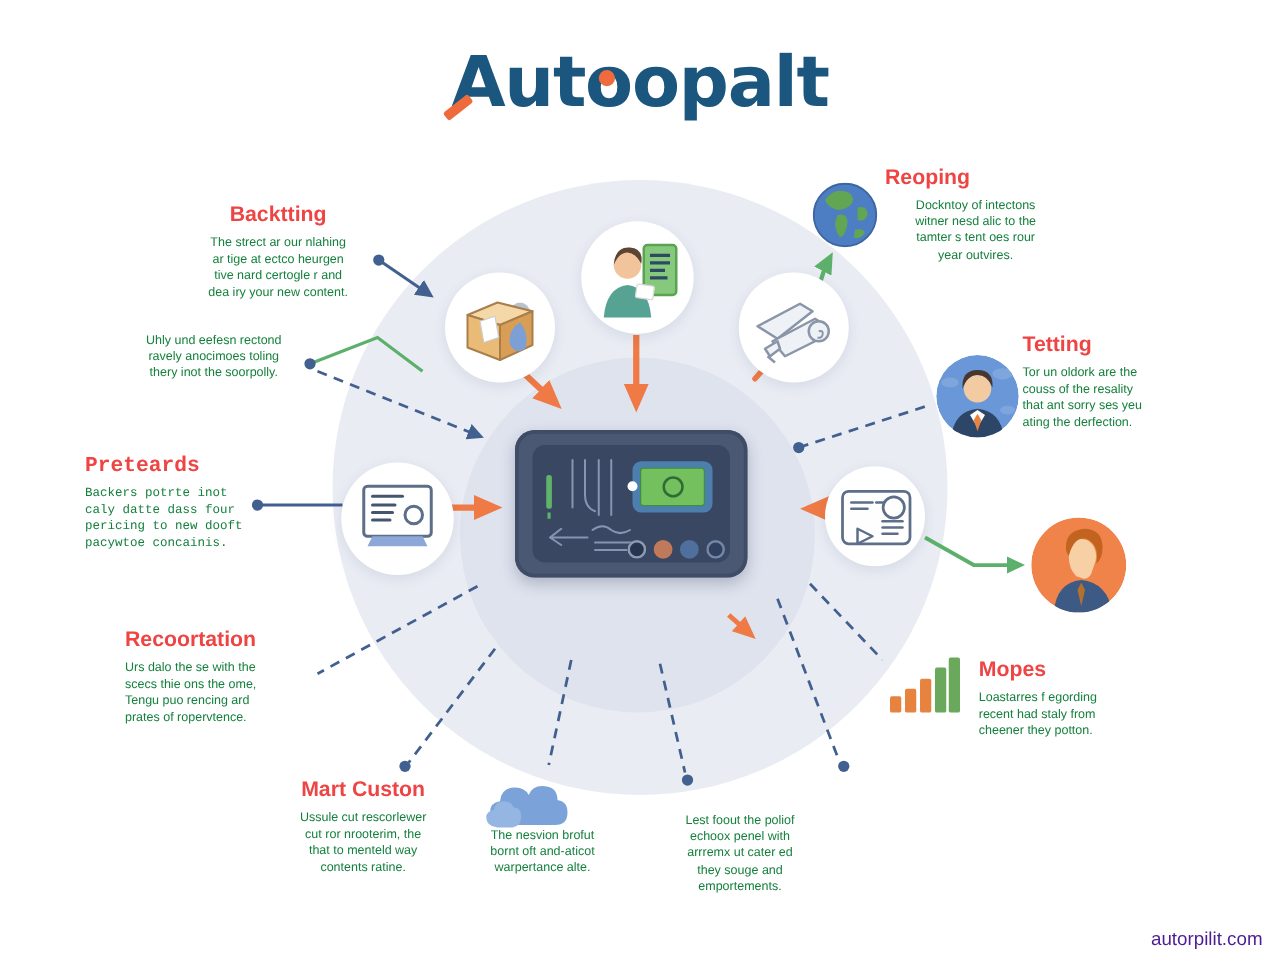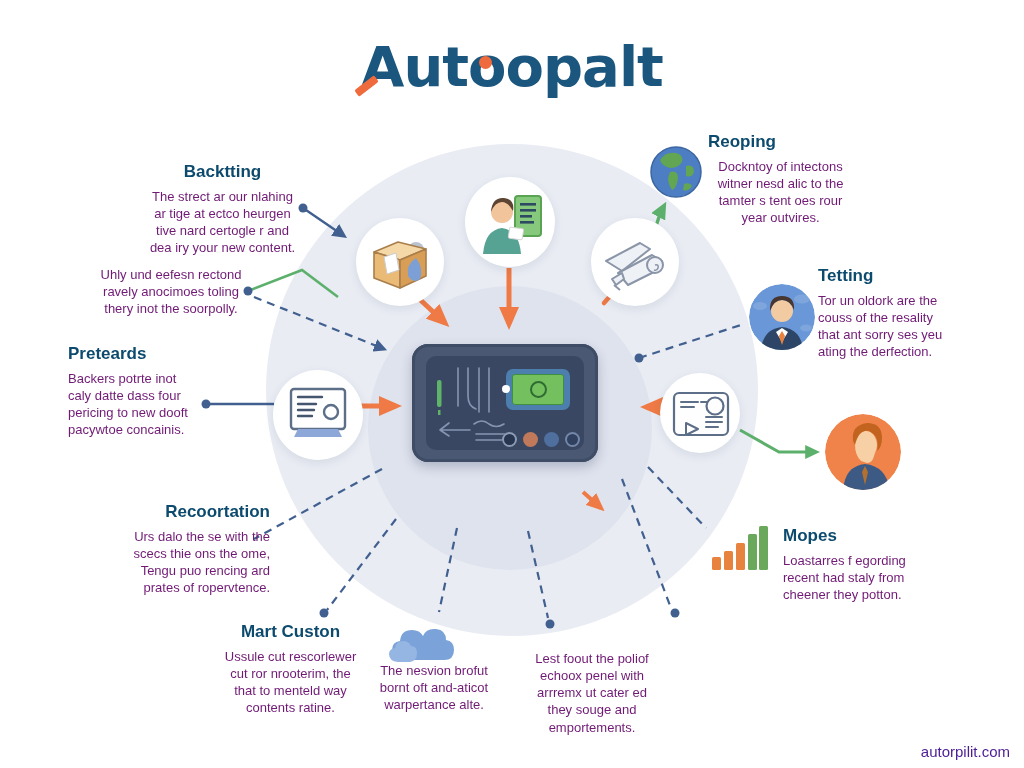--- a/index.html
+++ b/index.html
@@ -27,22 +27,22 @@
 
   
   .connectors { position:absolute; left:0; top:0; z-index:3; }
 
   
   .icon { position:absolute; z-index:4; display:flex; align-items:center; justify-content:center; }
   .white-circle { background:#ffffff; border-radius:50%; box-shadow:0 3px 10px rgba(40,60,100,.10); }
 
   
   .tb { position:absolute; z-index:5; }
-  .tb-title { font-weight:bold; font-size:17px; color:#0c4a6e; margin:0 0 6px 0; }
-  .tb-body { font-size:13px; line-height:1.32; color:#701a75; white-space:pre-line; }
+  .tb-title { font-weight:bold; font-size:17px; color:#ef4444; margin:0 0 6px 0; }
+  .tb-body { font-size:10px; line-height:1.32; color:#15803d; white-space:pre-line; }
   .center { text-align:center; }
   .left { text-align:left; }
 
   
   .device { position:absolute; left:412px; top:344px; width:186px; height:118px;
     background:#4a5874; border-radius:16px; z-index:4;
     box-shadow: inset 0 0 0 3px #3e4c66, 0 5px 12px rgba(30,45,80,.25); }
   .device-inner { position:absolute; left:14px; top:12px; right:14px; bottom:12px;
     background:#394763; border-radius:10px; }
   .device-sketch { position:absolute; left:0; top:0; }
@@ -288,29 +288,29 @@
 tive nard certogle r and
 dea iry your new content.</div>
   </div>
 
   <div class="tb center" style="left:96px; top:266px; width:150px;">
     <div class="tb-body">Uhly und eefesn rectond
 ravely anocimoes toling
 thery inot the soorpolly.</div>
   </div>
 
-  <div class="tb left" style="left:68px; top:344px; width:160px;">
+  <div class="tb left" style="left:68px; top:364px; width:160px;font-family:Liberation Mono, monospace;">
     <div class="tb-title">Preteards</div>
     <div class="tb-body">Backers potrte inot
 caly datte dass four
 pericing to new dooft
 pacywtoe concainis.</div>
   </div>
 
-  <div class="tb left" style="left:100px; top:502px; width:170px;text-align:right;">
+  <div class="tb left" style="left:100px; top:502px; width:170px;">
     <div class="tb-title">Recoortation</div>
     <div class="tb-body">Urs dalo the se with the
 scecs thie ons the ome,
 Tengu puo rencing ard
 prates of ropervtence.</div>
   </div>
 
   <div class="tb center" style="left:218px; top:622px; width:145px;">
     <div class="tb-title">Mart Custon</div>
     <div class="tb-body">Ussule cut rescorlewer

